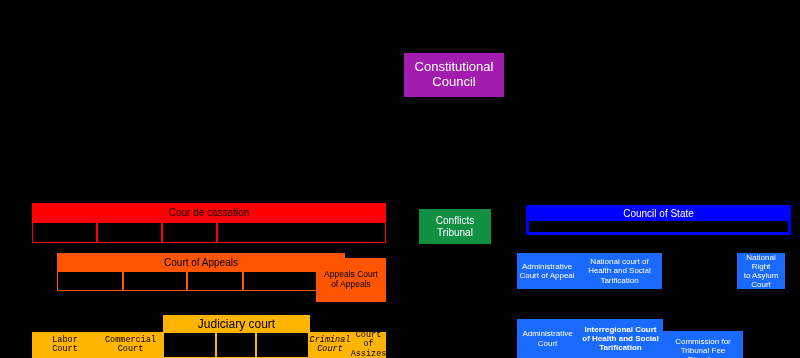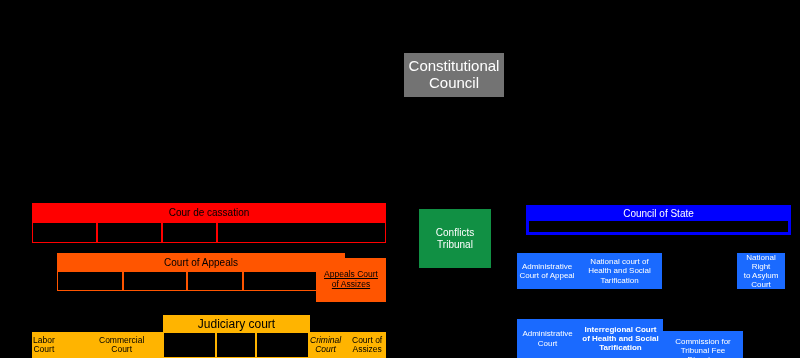--- a/index.html
+++ b/index.html
@@ -28,27 +28,27 @@
     align-items: center;
     justify-content: center;
     text-align: center;
     line-height: 1.12;
     color: #ffffff;
   }
   
   .constitutional {
     left: 404px; top: 53px;
     width: 100px; height: 44px;
-    background: #737373;
-    font-size: 15px;
+    background: #a21caf;
+    font-size: 13px;
   }
   
   .conflicts {
     left: 419px; top: 209px;
-    width: 72px; height: 59px;
+    width: 72px; height: 35px;
     background: #119044;
     font-size: 10px;
   }
   
   .cassation-group {
     position: absolute;
     left: 32px; top: 203px;
     width: 354px; height: 40px;
   }
   .cassation-header {
@@ -107,21 +107,20 @@
     color: #000000;
     display: flex; align-items: center; justify-content: center;
   }
   .appeals-assizes {
     position: absolute;
     left: 316px; top: 258px;
     width: 70px; height: 44px;
     background: #ff5500;
     color: #000000;
     font-size: 8.5px;
-    text-decoration: underline;
   }
 
   .judiciary-group {
     position: absolute;
     left: 32px; top: 315px;
     width: 354px; height: 43px;
   }
   .judiciary-header {
     position: absolute;
     left: 131px; top: 0;
@@ -138,23 +137,24 @@
     width: 354px; height: 26px;
     display: flex;
     box-sizing: border-box;
   }
   .jud-cell {
     background: #ffb400;
     border: 1px solid #ffb400;
     box-sizing: border-box;
     color: #000000;
     font-size: 8.5px;
-    display: flex; align-items: center; 
+    display: flex; align-items: center; justify-content: center;
     text-align: center;
     line-height: 1.1;
+    font-family: Liberation Mono, monospace;
   }
   .jud-cell.dark {
     background: #000000;
     color: #000000;
   }
   .jud-cell.italic { font-style: italic; }
 
   
   .state-group {
     position: absolute;
@@ -250,21 +250,21 @@
     <div class="appeals-subrow">
       <div class="appeals-sub" style="width:66px"></div>
       <div class="appeals-sub" style="width:64px"></div>
       <div class="appeals-sub" style="width:56px"></div>
       <div class="appeals-sub" style="width:102px"></div>
     </div>
   </div>
   <div class="node appeals-assizes">
     <div>
       <div>Appeals Court</div>
-      <div>of Assizes</div>
+      <div>of Appeals</div>
     </div>
   </div>
 
   <div class="judiciary-group">
     <div class="judiciary-header">Judiciary court</div>
     <div class="judiciary-subrow">
       <div class="jud-cell" style="width:66px">
         <div>
           <div>Labor</div>
           <div>Court</div>

